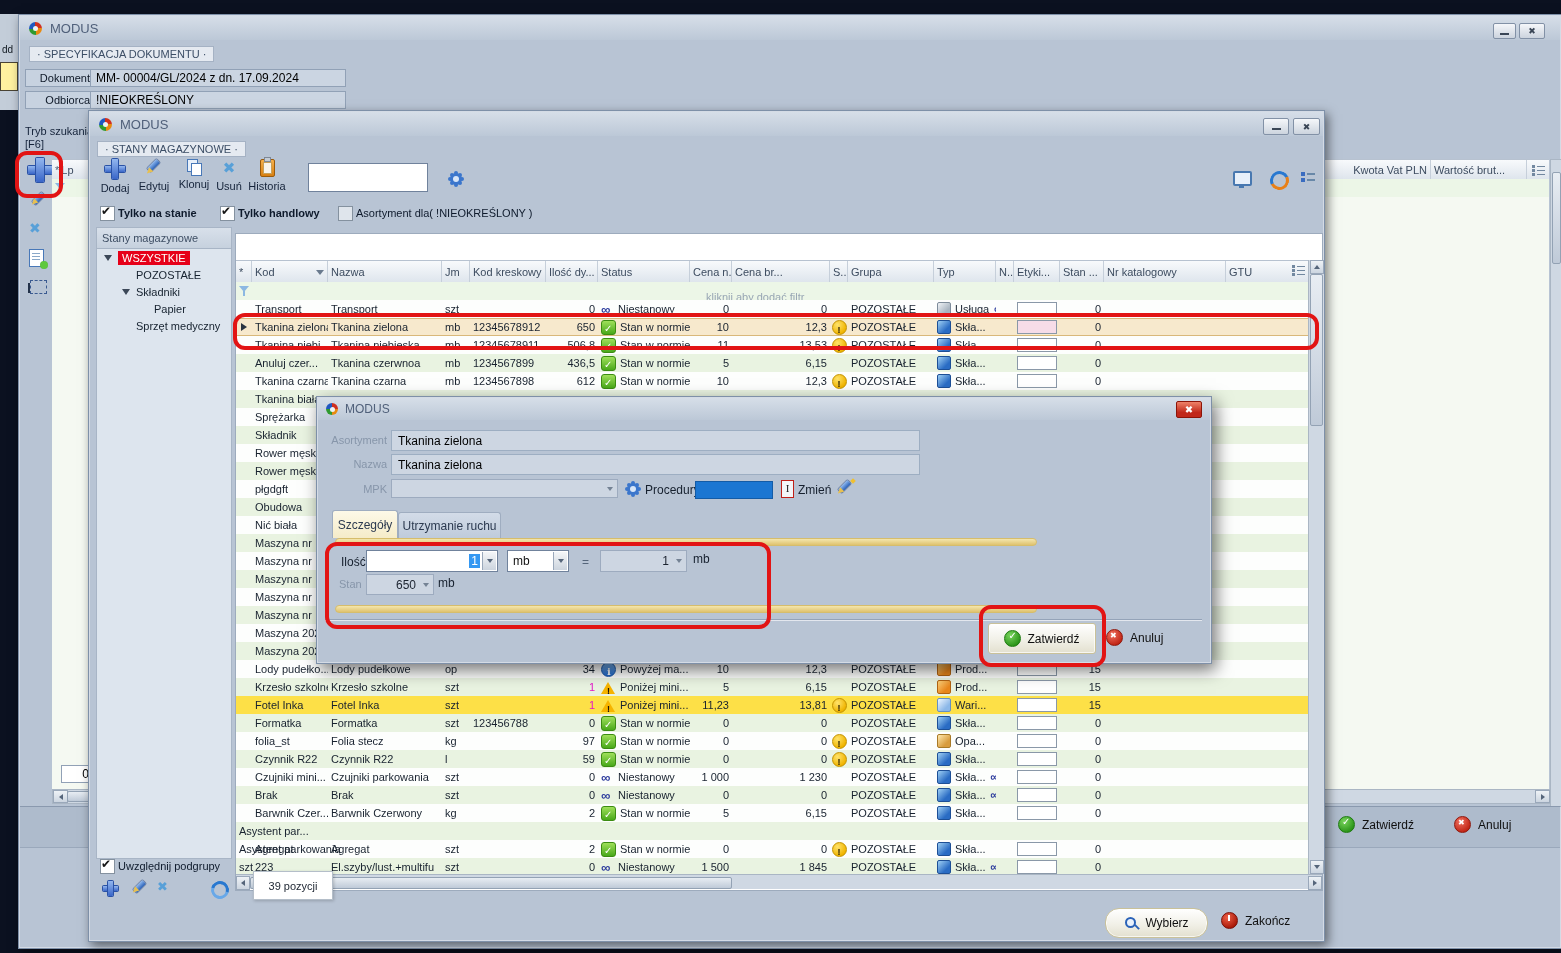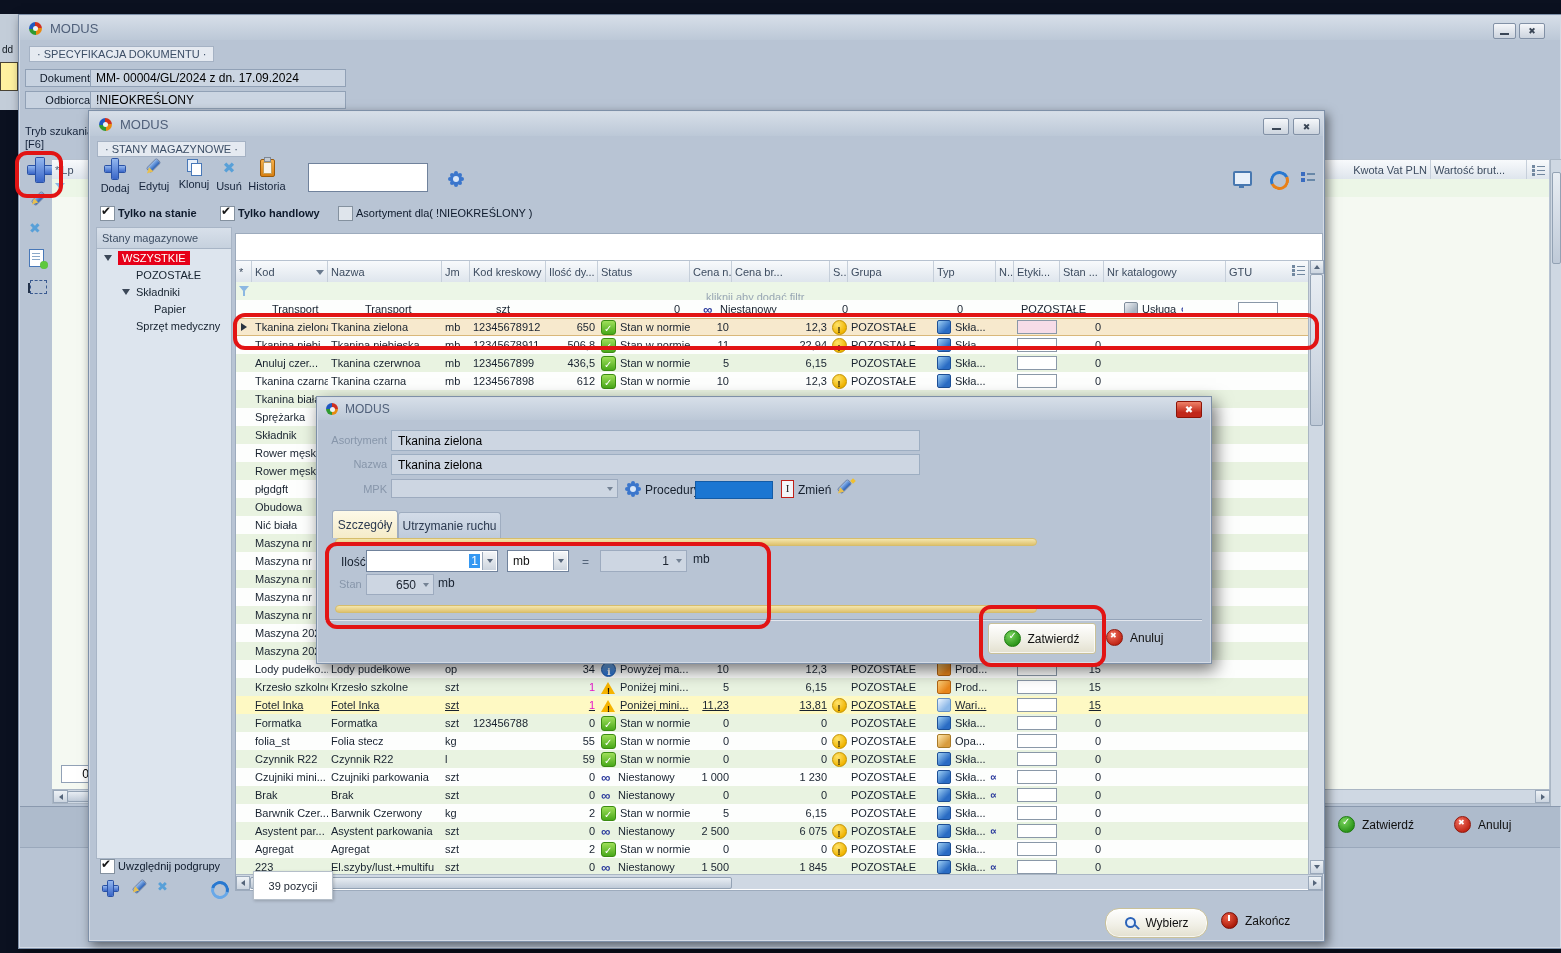--- a/index.html
+++ b/index.html
@@ -337,21 +337,21 @@
           </div>
           <div class="hcell" style="width: 84px;">
             <span>GTU</span>
           </div>
         </div>
       <div class="filterrow" style="left:0;top:48px;width:1072px;height:18px;">
         <span class="fun" style="margin-left:3px;"></span>
         <span style="position:absolute;left:470px;margin-top:11px;">kliknij aby dodać filtr</span>
       </div>
       <div id="grid-rows" style="position:absolute;left:0;top:66px;width:1072px;height:574px;overflow:hidden;">
-          <div class="grow" style="background: rgb(253, 254, 253); gap: 17px;">
+          <div class="grow" style="background: rgb(253, 254, 253);">
             <div class="gcell" style="width: 16px;"></div>
             <div class="gcell" style="width: 76px;">Transport</div>
             <div class="gcell" style="width: 114px;">Transport</div>
             <div class="gcell" style="width: 28px;">szt</div>
             <div class="gcell" style="width: 76px;"></div>
             <div class="gcell r" style="width: 52px;">0</div>
             <div class="gcell" style="width: 92px;">
               <span class="sic inf"></span>
               <span>Niestanowy</span>
             </div>
@@ -408,21 +408,21 @@
             <div class="gcell" style="width: 76px;">Tkanina niebi...</div>
             <div class="gcell" style="width: 114px;">Tkanina niebieska</div>
             <div class="gcell" style="width: 28px;">mb</div>
             <div class="gcell" style="width: 76px;">12345678911</div>
             <div class="gcell r" style="width: 52px;">506,8</div>
             <div class="gcell" style="width: 92px;">
               <span class="sic ok"></span>
               <span>Stan w normie</span>
             </div>
             <div class="gcell r" style="width: 42px;">11</div>
-            <div class="gcell r" style="width: 98px;">22,94</div>
+            <div class="gcell r" style="width: 98px;">13,53</div>
             <div class="gcell c" style="width: 18px;">
               <span class="excl"></span>
             </div>
             <div class="gcell" style="width: 86px;">POZOSTAŁE</div>
             <div class="gcell" style="width: 62px;">
               <span class="tic t-skl"></span>
               <span>Skła...</span>
             </div>
             <div class="gcell" style="width: 18px;"></div>
             <div class="gcell" style="width: 46px;">
@@ -880,21 +880,21 @@
               <span>Prod...</span>
             </div>
             <div class="gcell" style="width: 18px;"></div>
             <div class="gcell" style="width: 46px;">
               <span class="etykbox"></span>
             </div>
             <div class="gcell r" style="width: 44px;">15</div>
             <div class="gcell" style="width: 122px;"></div>
             <div class="gcell" style="width: 84px;"></div>
           </div>
-          <div class="grow" style="background: #fef9c3; text-decoration: underline;">
+          <div class="grow" style="background: #fde047;">
             <div class="gcell" style="width: 16px;"></div>
             <div class="gcell" style="width: 76px;">Fotel Inka</div>
             <div class="gcell" style="width: 114px;">Fotel Inka</div>
             <div class="gcell" style="width: 28px;">szt</div>
             <div class="gcell" style="width: 76px;"></div>
             <div class="gcell r magenta" style="width: 52px;">1</div>
             <div class="gcell" style="width: 92px;">
               <span class="sic warn"></span>
               <span>Poniżej mini...</span>
             </div>
@@ -942,21 +942,21 @@
             <div class="gcell r" style="width: 44px;">0</div>
             <div class="gcell" style="width: 122px;"></div>
             <div class="gcell" style="width: 84px;"></div>
           </div>
           <div class="grow" style="background: rgb(253, 254, 253);">
             <div class="gcell" style="width: 16px;"></div>
             <div class="gcell" style="width: 76px;">folia_st</div>
             <div class="gcell" style="width: 114px;">Folia stecz</div>
             <div class="gcell" style="width: 28px;">kg</div>
             <div class="gcell" style="width: 76px;"></div>
-            <div class="gcell r" style="width: 52px;">55</div>
+            <div class="gcell r" style="width: 52px;">97</div>
             <div class="gcell" style="width: 92px;">
               <span class="sic ok"></span>
               <span>Stan w normie</span>
             </div>
             <div class="gcell r" style="width: 42px;">0</div>
             <div class="gcell r" style="width: 98px;">0</div>
             <div class="gcell c" style="width: 18px;">
               <span class="excl"></span>
             </div>
             <div class="gcell" style="width: 86px;">POZOSTAŁE</div>
@@ -1077,21 +1077,21 @@
               <span>Skła...</span>
             </div>
             <div class="gcell" style="width: 18px;"></div>
             <div class="gcell" style="width: 46px;">
               <span class="etykbox"></span>
             </div>
             <div class="gcell r" style="width: 44px;">0</div>
             <div class="gcell" style="width: 122px;"></div>
             <div class="gcell" style="width: 84px;"></div>
           </div>
-          <div class="grow" style="background: rgb(233, 243, 225);">
+          <div class="grow" style="background: rgb(233, 243, 225); flex-direction: column;">
             <div class="gcell" style="width: 16px;"></div>
             <div class="gcell" style="width: 76px;">Asystent par...</div>
             <div class="gcell" style="width: 114px;">Asystent parkowania</div>
             <div class="gcell" style="width: 28px;">szt</div>
             <div class="gcell" style="width: 76px;"></div>
             <div class="gcell r" style="width: 52px;">0</div>
             <div class="gcell" style="width: 92px;">
               <span class="sic inf"></span>
               <span>Niestanowy</span>
             </div>

